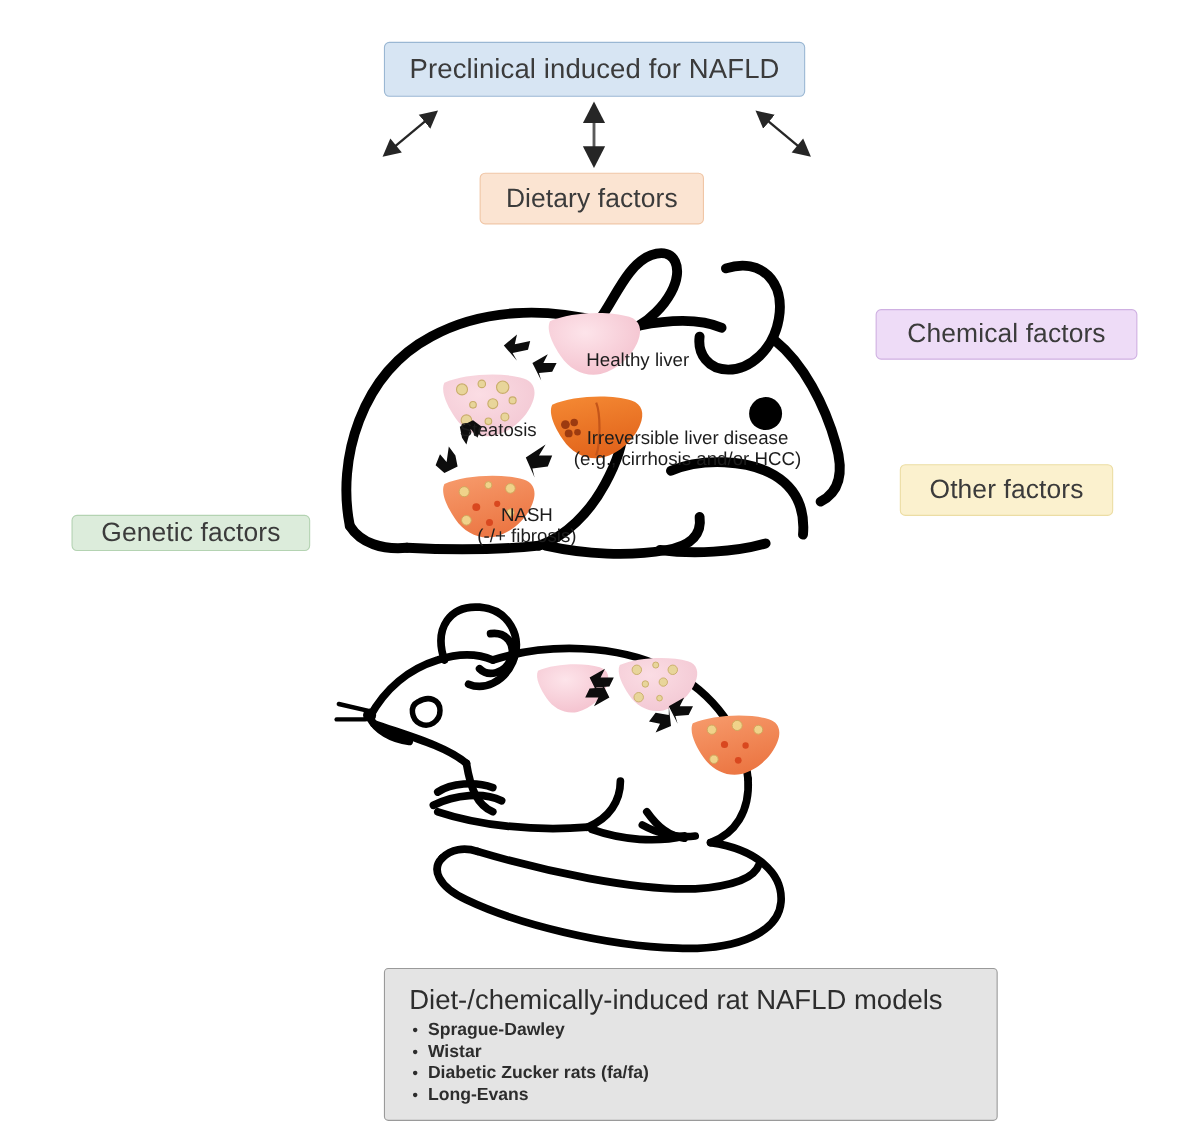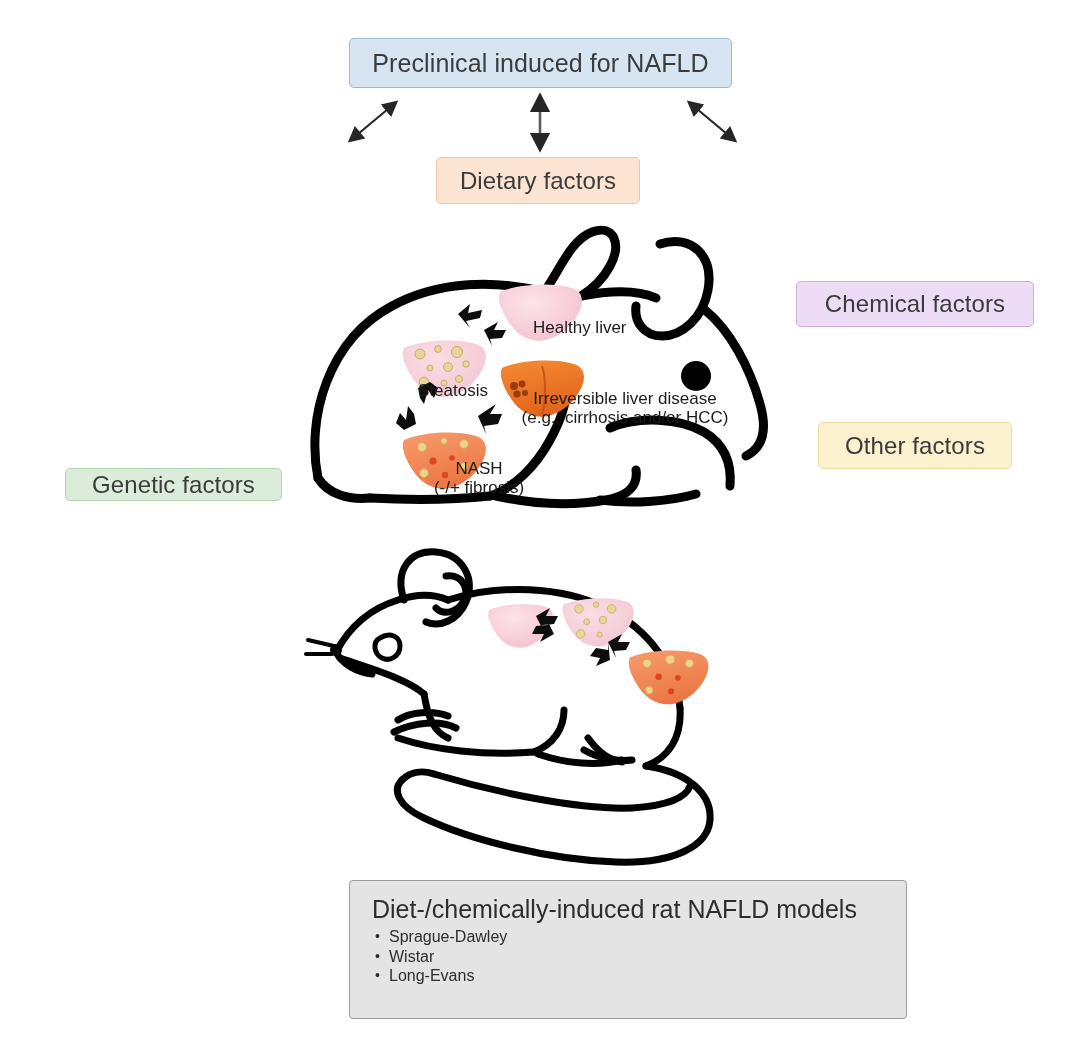--- a/index.html
+++ b/index.html
@@ -113,20 +113,21 @@
   #rat-models-list {
     margin: 0; padding: 0;
     list-style: none;
   }
   #rat-models-list li {
     font-size: 16px;
     color: #2d2d2d;
     line-height: 19.5px;
     padding-left: 17px;
     position: relative;
+    font-weight: bold;
   }
   #rat-models-list li::before {
     content: "\2022";
     position: absolute;
     left: 3px; top: 0;
     font-size: 14px;
   }
 </style>
 </head>
 <body>
@@ -378,17 +379,18 @@
       <path d="M310,100 L324,92 L320,100 L332,100 L328,108 L316,109 L318,116 Z"></path>
       <path d="M312,118 L298,124 L302,116 L292,114 L298,106 L310,108 L310,100 Z"></path>
     </g>
   </svg>
 
   <div id="rat-models-box">
     <div id="rat-models-title">Diet-/chemically-induced rat NAFLD models</div>
     <ul id="rat-models-list">
       <li>Sprague-Dawley</li>
       <li>Wistar</li>
+      <li>Diabetic Zucker rats (fa/fa)</li>
       <li>Long-Evans</li>
     </ul>
   </div>
 
 </div>
 
 </body></html>

